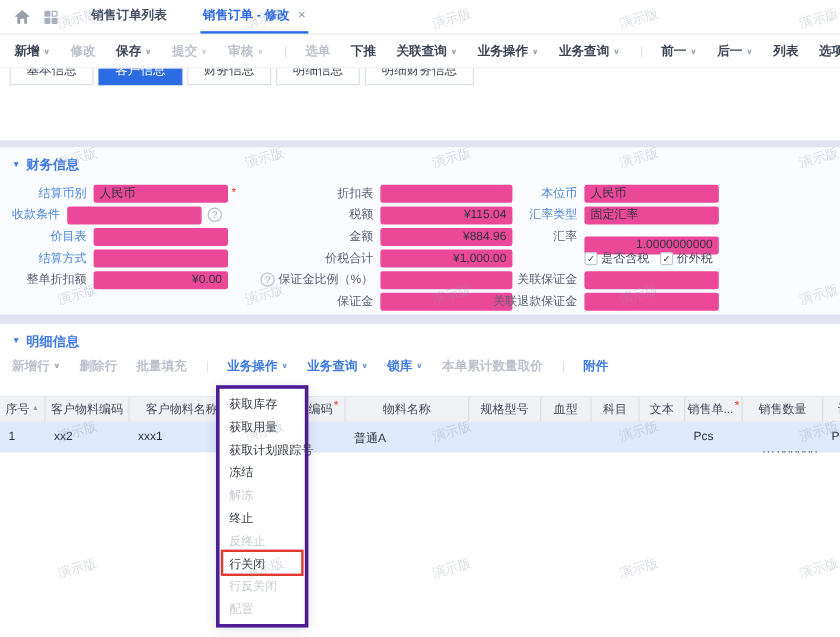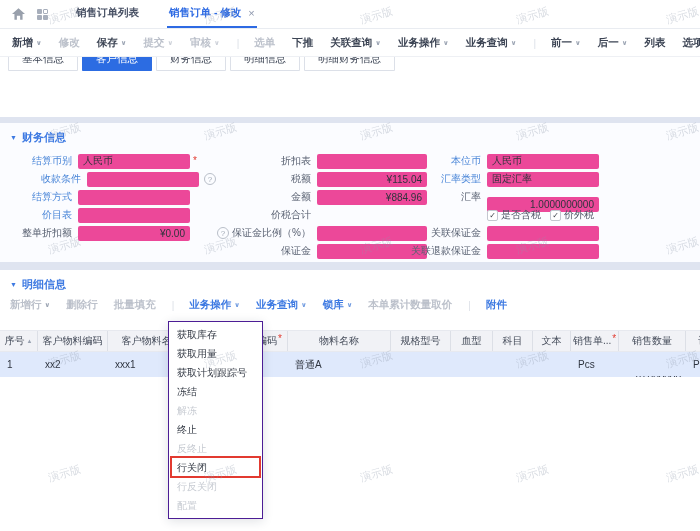--- a/index.html
+++ b/index.html
@@ -64,21 +64,21 @@
   .thead { display:flex; height:22px; background:#f1f2f6; border-top:1px solid #e7e9ef; border-bottom:1px solid #e7e9ef; }
   .th { display:flex; align-items:center; justify-content:center; color:#454c5a; border-right:1px solid #dcdfe6; white-space:nowrap; overflow:hidden; padding:0 3px; }
   .th.r { justify-content:flex-end; padding-right:5px; }
   .sortarrow { font-size:6px; color:#98a1b0; margin-left:2px; }
   .hstar { color:#e23b30; margin-left:1px; position:relative; top:-3px; }
   .trow { display:flex; height:25px; background:#dfe9fc; }
   .td { display:flex; align-items:center; padding:0 7px; color:#2f3540; white-space:nowrap; overflow:hidden; }
   .td.r { justify-content:flex-end; padding-right:5px;margin-top:24px; }
 
   
-  .menu { position:absolute; left:168px; top:321px; width:95px; background:#fff; border:1px solid #4c1d95; box-shadow:0 2px 10px rgba(31,45,61,.14); padding:3px 0; z-index:10; }
+  .menu { position:absolute; left:180px; top:321px; width:77px; background:#fff; border:3px solid #4c1d95; box-shadow:0 2px 10px rgba(31,45,61,.14); padding:3px 0; z-index:10; }
   .mitem { position:relative; height:19px; display:flex; align-items:center; padding-left:8px; color:#353b46; white-space:nowrap; cursor:pointer; }
   .mitem.disabled { color:#c7cbd2; cursor:default; }
   .mitem.hl::after { content:""; position:absolute; left:1px; right:1px; top:-2px; bottom:-1px; border:2px solid #e23a30; pointer-events:none; }
 
   
   .wm { position:absolute; color:#8e99ab; opacity:.34; font-size:11px; transform:rotate(-16deg); z-index:40; pointer-events:none; white-space:nowrap; }
 </style>
 </head>
 <body>
 
@@ -190,34 +190,34 @@
 
     <div class="fcol" style="left:0;">
       <div class="frow">
         <span class="flabel link" style="width:78px;">结算币别</span>
         <span class="finput" style="width:112px;">
             <span>人民币</span>
           </span>
         <span class="star">*</span>
       </div>
       <div class="frow">
-        <span class="flabel link" style="width:87px;">收款条件</span>
+        <span class="flabel link" style="width:56px;">收款条件</span>
         <span class="finput" style="width:112px;">
             <span></span>
           </span>
         <span class="helpicon">?</span>
       </div>
       <div class="frow">
+        <span class="flabel link" style="width:78px;">价目表</span>
+        <span class="finput" style="width:112px;">
+            <span></span>
+          </span>
+      </div>
+      <div class="frow">
         <span class="flabel link" style="width:78px;">结算方式</span>
-        <span class="finput" style="width:112px;">
-            <span></span>
-          </span>
-      </div>
-      <div class="frow">
-        <span class="flabel link" style="width:78px;">价目表</span>
         <span class="finput" style="width:112px;">
             <span></span>
           </span>
       </div>
       <div class="frow">
         <span class="flabel" style="width:78px;">整单折扣额</span>
         <span class="finput num" style="width:112px;">
             <span>¥0.00</span>
           </span>
       </div>
@@ -238,20 +238,23 @@
           </span>
       </div>
       <div class="frow">
         <span class="flabel" style="width:96px;">金额</span>
         <span class="finput num" style="width:110px;">
             <span>¥884.96</span>
           </span>
       </div>
       <div class="frow">
         <span class="flabel" style="width:96px;">价税合计</span>
+        <span class="finput num" style="width:110px;">
+            <span>¥1,000.00</span>
+          </span>
       </div>
       <div class="frow">
         <span class="flabel" style="width:96px;">
             <span class="helpicon pre">?</span>
             <span>保证金比例（%）</span>
           </span>
         <span class="finput" style="width:110px;">
             <span></span>
           </span>
       </div>

